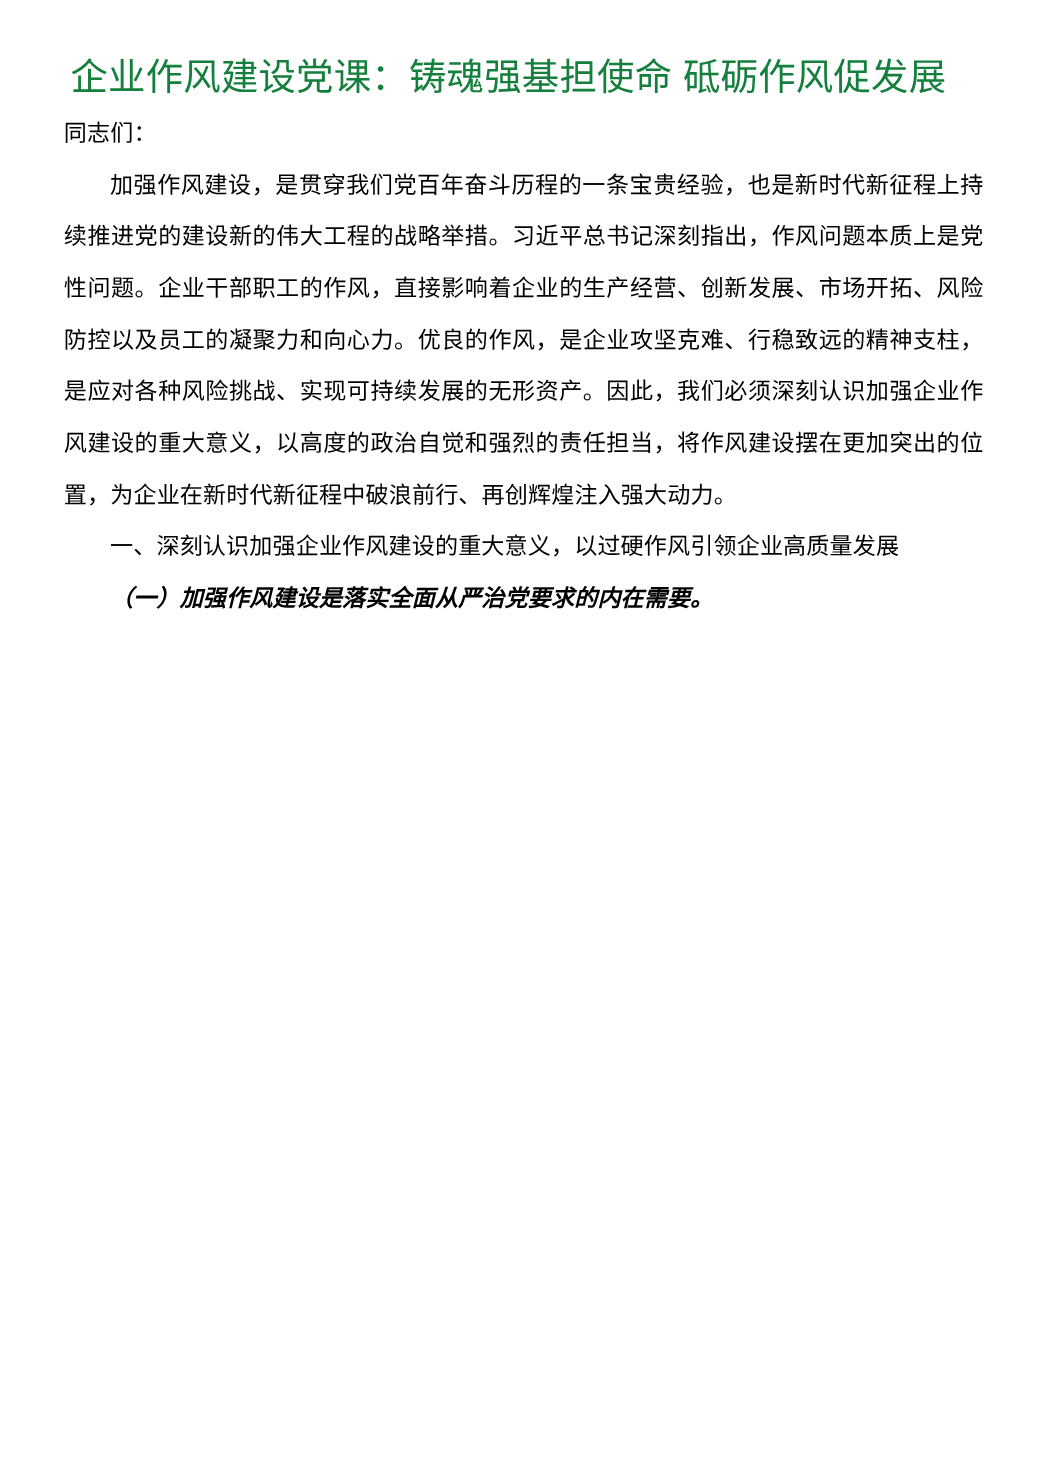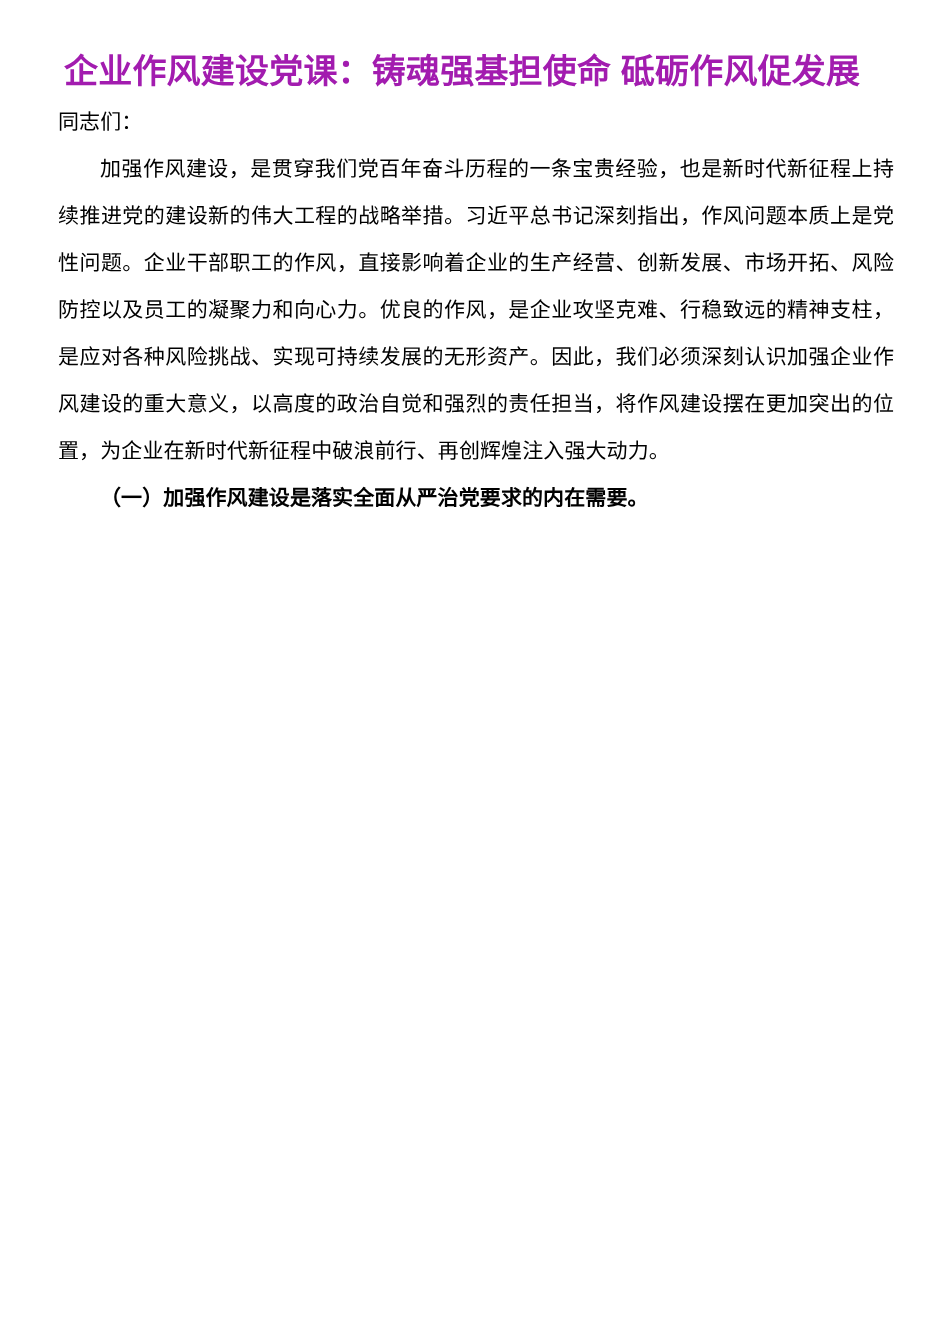--- a/index.html
+++ b/index.html
@@ -26,27 +26,27 @@
     position: absolute;
     left: 58px;
     top: 48px;
     width: 836px;
   }
 
   
   .doc-title {
     font-size: 34px;
     line-height: 46px;
-    font-weight: 700;
+    font-weight: 400;
     letter-spacing: 0.2px;
     text-align: left;
     white-space: nowrap;
     margin: 0 0 4px 0;
     padding-left: 6px;
-    color: #a21caf;
+    color: #15803d;
   }
 
   
   .para {
     font-size: 21px;
     line-height: 47px;
     font-weight: 400;
     text-align: justify;
     text-justify: inter-ideograph;
     margin: 0;
@@ -59,20 +59,21 @@
   }
 
   .para.indent {
     text-indent: 2em;
   }
 
   .para.bold {
     font-weight: 700;
     text-indent: 2em;
     text-align: left;
+    font-style: italic;
   }
 
   .para.section {
     text-indent: 2em;
     text-align: justify;
     text-justify: inter-ideograph;
   }
 
   
   .clip-tail {
@@ -84,19 +85,20 @@
 
 <div class="page">
   <div class="content">
 
     <h1 class="doc-title">企业作风建设党课：铸魂强基担使命 砥砺作风促发展</h1>
 
     <p class="para no-indent">同志们：</p>
 
     <p class="para indent">加强作风建设，是贯穿我们党百年奋斗历程的一条宝贵经验，也是新时代新征程上持续推进党的建设新的伟大工程的战略举措。习近平总书记深刻指出，作风问题本质上是党性问题。企业干部职工的作风，直接影响着企业的生产经营、创新发展、市场开拓、风险防控以及员工的凝聚力和向心力。优良的作风，是企业攻坚克难、行稳致远的精神支柱，是应对各种风险挑战、实现可持续发展的无形资产。因此，我们必须深刻认识加强企业作风建设的重大意义，以高度的政治自觉和强烈的责任担当，将作风建设摆在更加突出的位置，为企业在新时代新征程中破浪前行、再创辉煌注入强大动力。</p>
 
+    <p class="para section">一、深刻认识加强企业作风建设的重大意义，以过硬作风引领企业高质量发展</p>
 
 
     <p class="para bold">（一）加强作风建设是落实全面从严治党要求的内在需要。</p>
 
 
   </div>
 </div>
 
 </body></html>

